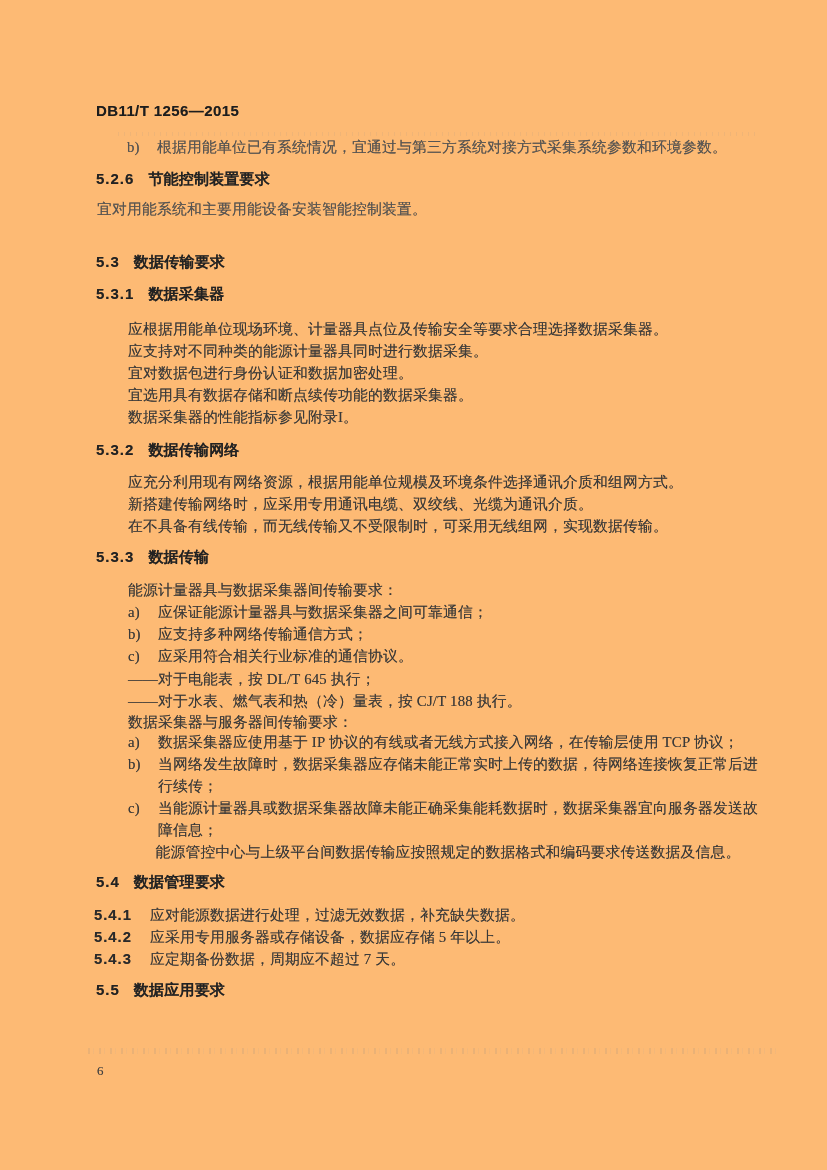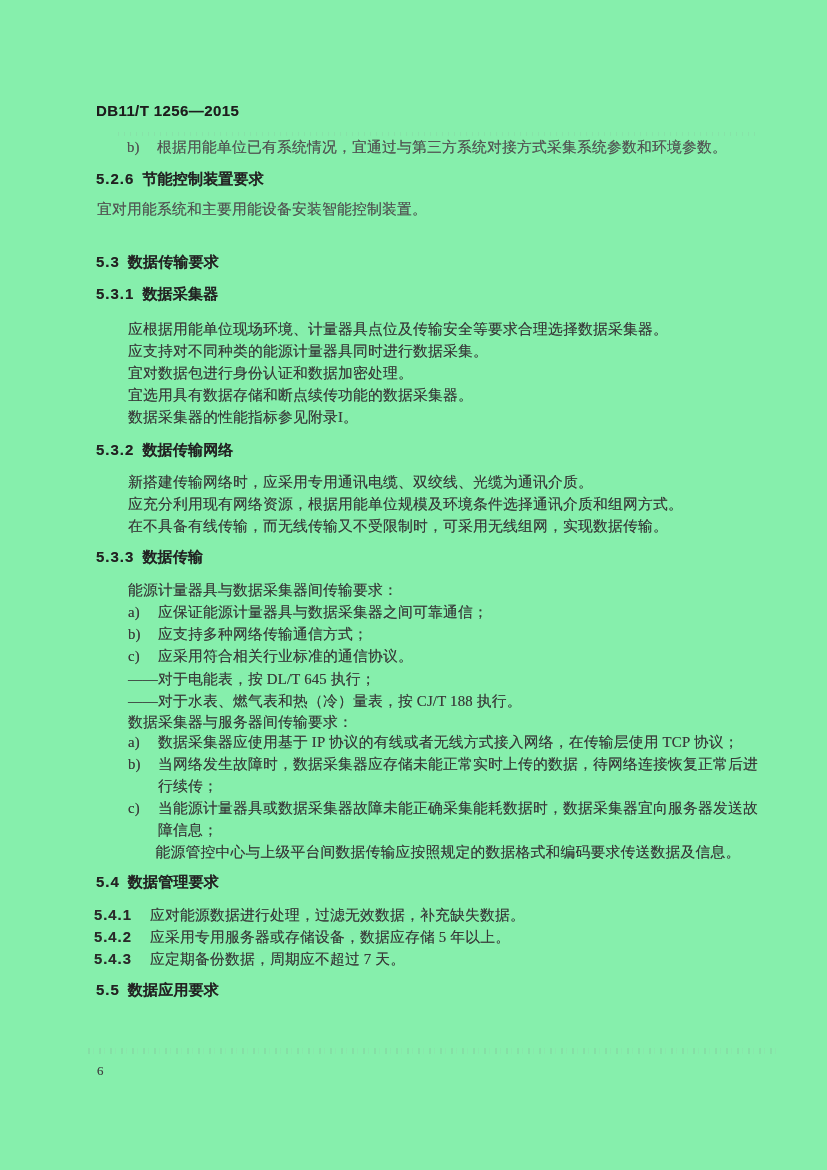--- a/index.html
+++ b/index.html
@@ -5,21 +5,21 @@
   html, body {
     margin: 0;
     padding: 0;
     background: #e8e8e8;
   }
   .page {
     position: relative;
     width: 827px;
     height: 1170px;
     margin: 0 auto;
-    background: #86efac;
+    background: #fdba74;
     overflow: hidden;
     font-family: "Liberation Serif", "DejaVu Serif", serif;
     color: #333;
   }
   .block {
     position: absolute;
     line-height: 22px;
     font-size: 14.8px;
     letter-spacing: 0.2px;
     word-break: break-all;
@@ -32,21 +32,21 @@
     color: #1d1d1d;
     letter-spacing: 0.4px;
   }
   .heading {
     font-family: "Liberation Sans", "DejaVu Sans", sans-serif;
     font-weight: bold;
     font-size: 15px;
     color: #222;
     white-space: nowrap;
   }
-  .heading .h-num { margin-right: 8px; letter-spacing: 1px; }
+  .heading .h-num { margin-right: 14px; letter-spacing: 1px; }
   .body-text { color: #3a3a3a; }
   .faded { color: #555; }
   .para { width: 645px; }
   .hang-row { display: flex; width: 645px; }
   .hang-label { flex: 0 0 30px; }
   .hang-text { width: 612px; }
   .clause-row { display: flex; width: 660px; margin-bottom: 0; }
   .clause-num {
     flex: 0 0 56px;
     font-family: "Liberation Sans", "DejaVu Sans", sans-serif;
@@ -110,22 +110,22 @@
     <div>应支持对不同种类的能源计量器具同时进行数据采集。</div>
     <div>宜对数据包进行身份认证和数据加密处理。</div>
     <div>宜选用具有数据存储和断点续传功能的数据采集器。</div>
     <div>数据采集器的性能指标参见附录I。</div>
   </div>
 
   <div class="block heading" style="top:439px; left:96px;">
     <span class="h-num">5.3.2</span><span>数据传输网络</span>
   </div>
   <div class="block body-text" style="top:471px; left:128px; width:628px;">
+    <div>应充分利用现有网络资源，根据用能单位规模及环境条件选择通讯介质和组网方式。</div>
     <div>新搭建传输网络时，应采用专用通讯电缆、双绞线、光缆为通讯介质。</div>
-    <div>应充分利用现有网络资源，根据用能单位规模及环境条件选择通讯介质和组网方式。</div>
     <div>在不具备有线传输，而无线传输又不受限制时，可采用无线组网，实现数据传输。</div>
   </div>
 
   <div class="block heading" style="top:546px; left:96px;">
     <span class="h-num">5.3.3</span><span>数据传输</span>
   </div>
 
   <div class="block body-text" style="top:579px; left:128px; width:628px;">能源计量器具与数据采集器间传输要求：</div>
 
   <div class="block body-text" style="top:601px; left:128px;">

